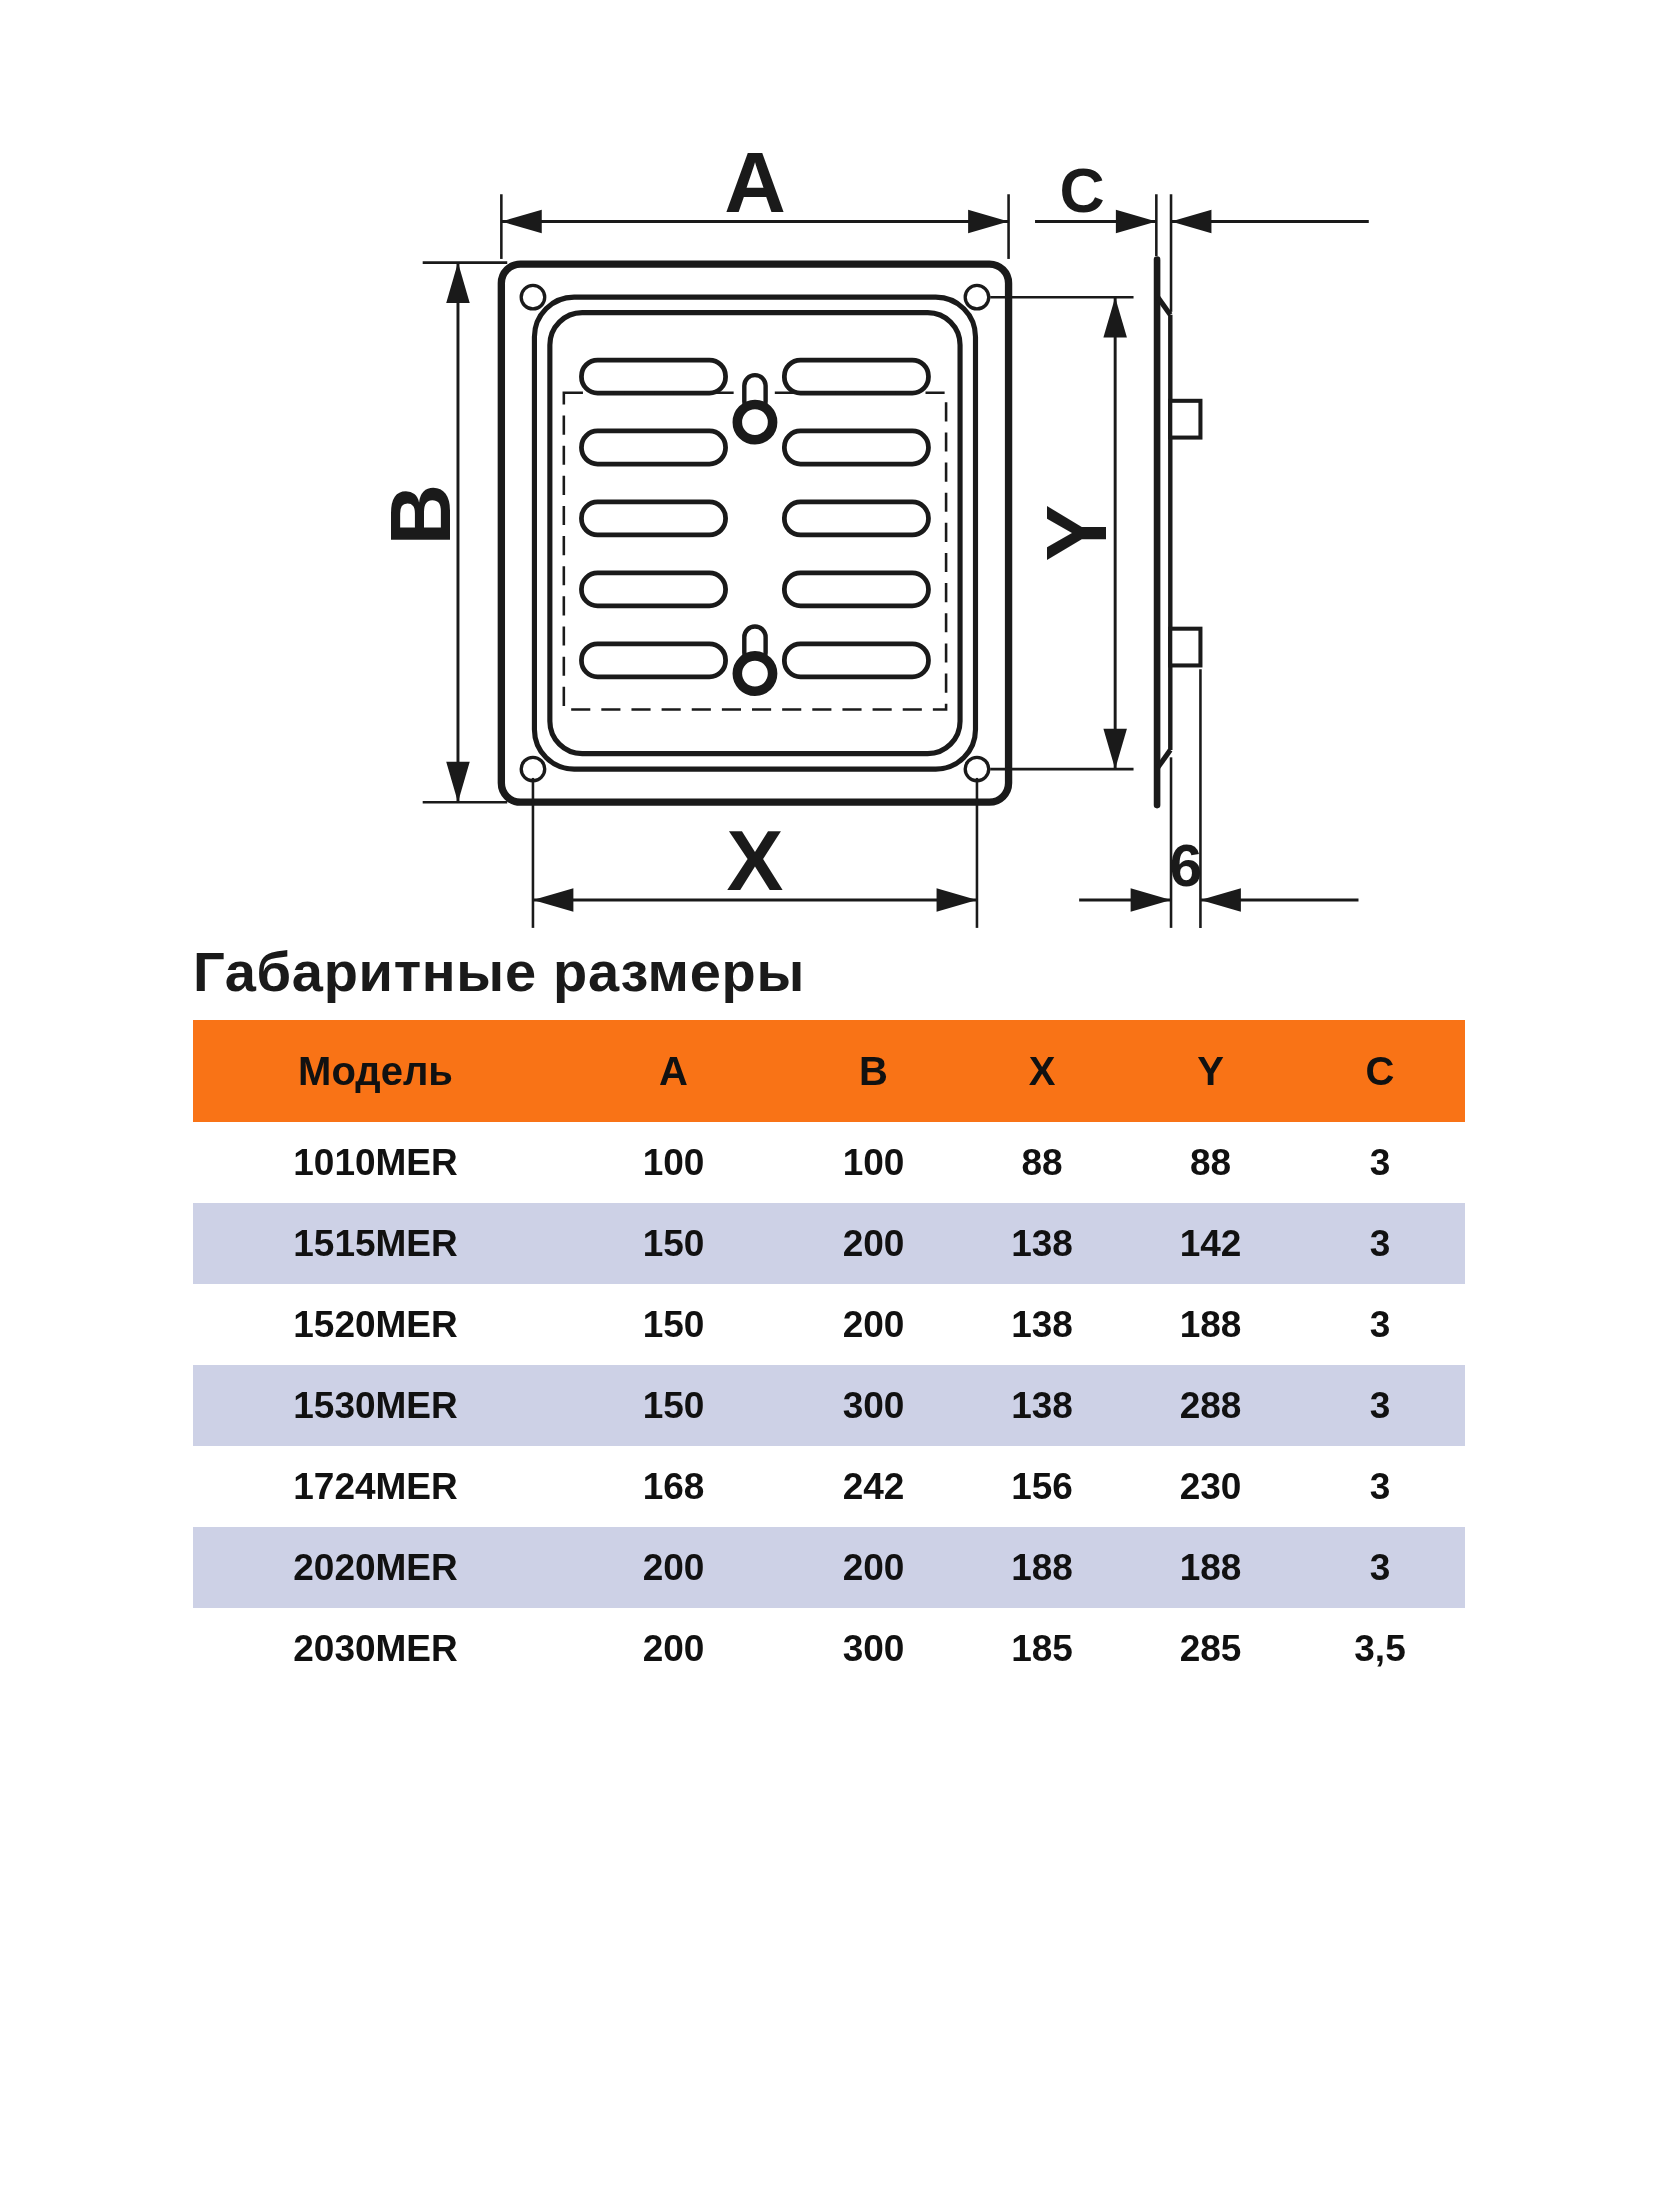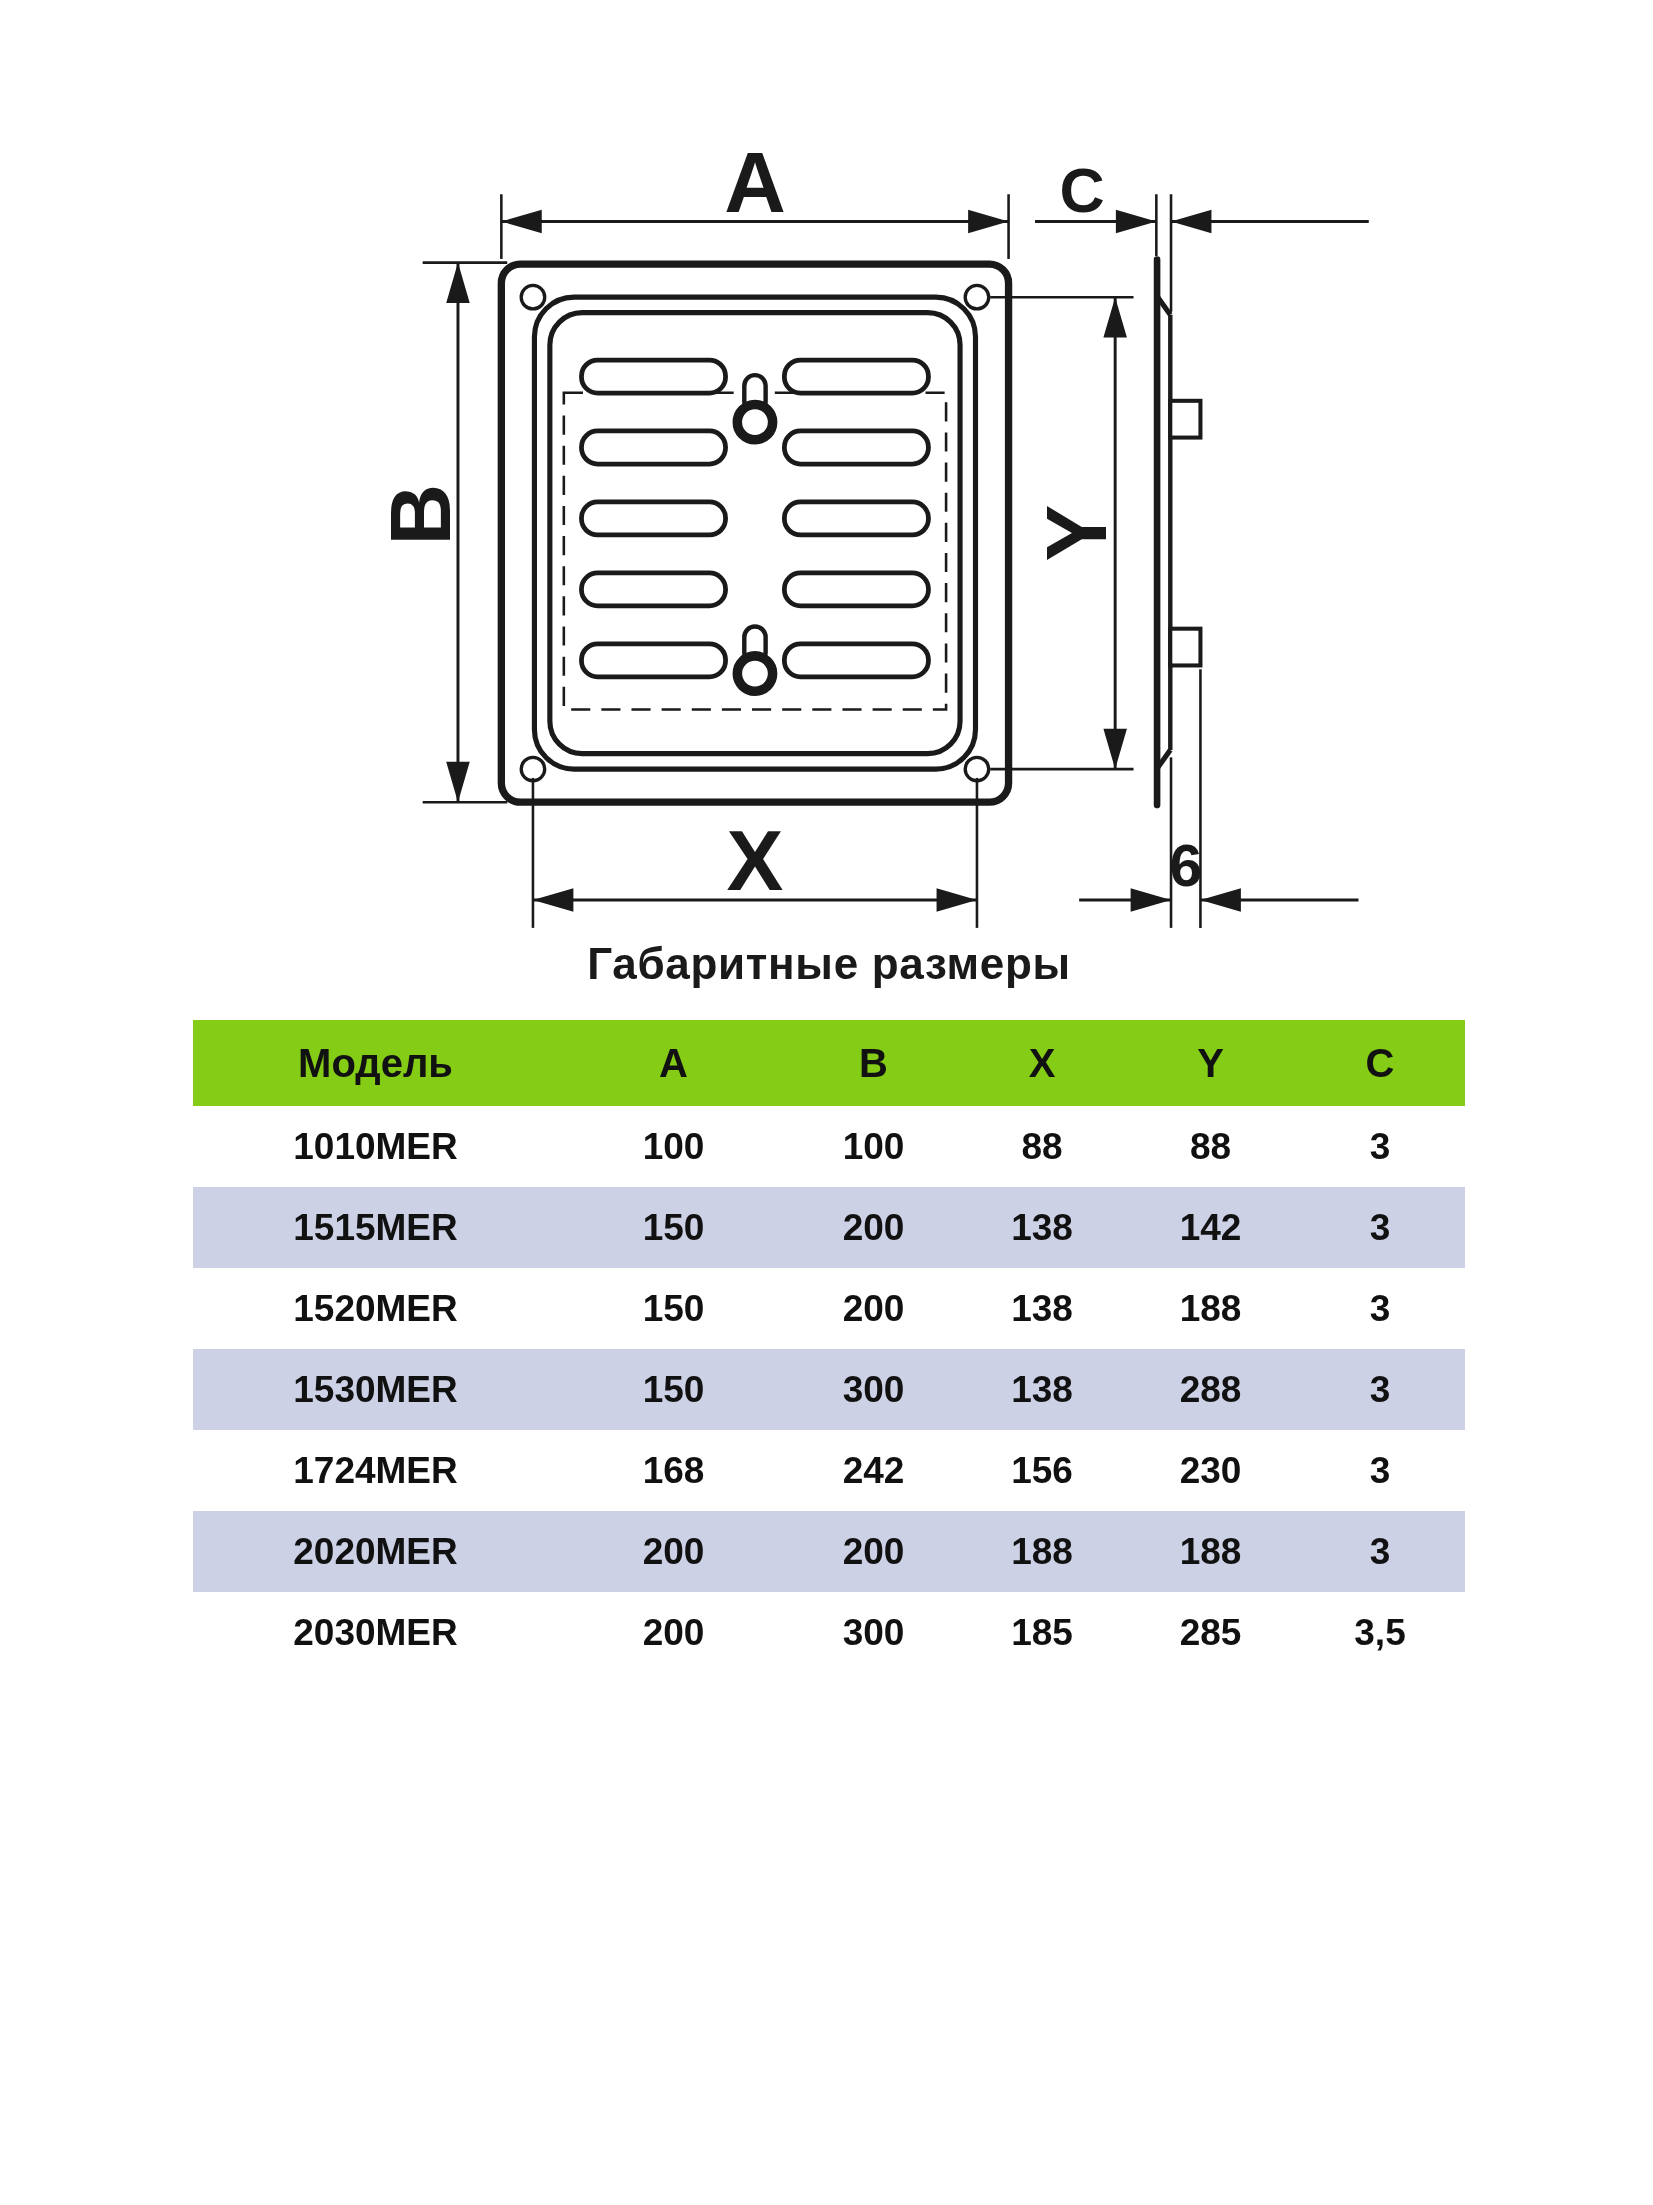--- a/index.html
+++ b/index.html
@@ -8,26 +8,26 @@
   .drawing{position:absolute;top:0;left:0;}
   .drawing .outline{fill:#ffffff;stroke:#1a1a1a;}
   .drawing .noline{fill:none;stroke:#1a1a1a;}
   .drawing .thin{fill:none;stroke:#1a1a1a;stroke-width:3.5;}
   .drawing .dim{fill:none;stroke:#1a1a1a;stroke-width:4;}
   .drawing .head{fill:#1a1a1a;stroke:none;}
   .drawing text{fill:#1a1a1a;font-family:"Liberation Sans",sans-serif;font-weight:700;}
   .dim-letter{font-size:116px;}
   .dim-letter-small{font-size:85px;}
   .dim-letter-six{font-size:80px;}
-  .table-title{position:absolute;top:939px;left:193px;width:1272px;text-align:center;
-    font-size:44px;font-weight:700;color:#1a1a1a;letter-spacing:0.7px;}
+  .table-title{position:absolute;top:939px;left:193px;width:1272px;
+    font-size:56px;font-weight:700;color:#1a1a1a;letter-spacing:0.7px;}
   table.dims{position:absolute;top:1020px;left:193px;width:1272px;border-collapse:collapse;
     table-layout:fixed;}
-  table.dims th{background:#84cc16;height:70px;font-size:40px;font-weight:700;color:#111111;
-    text-align:center;vertical-align:middle;padding:8px;}
+  table.dims th{background:#f97316;height:70px;font-size:40px;font-weight:700;color:#111111;
+    text-align:center;vertical-align:middle;padding:16px;}
   table.dims td{height:81px;font-size:37px;font-weight:700;color:#111111;
     text-align:center;vertical-align:middle;padding:0;}
   table.dims tbody tr:nth-child(even){background:#cdd1e6;}
 </style>
 </head>
 <body>
 
 <div class="page">
 
   <svg class="drawing" width="1654" height="956" viewBox="0 0 2250 1300" xmlns="http://www.w3.org/2000/svg">

